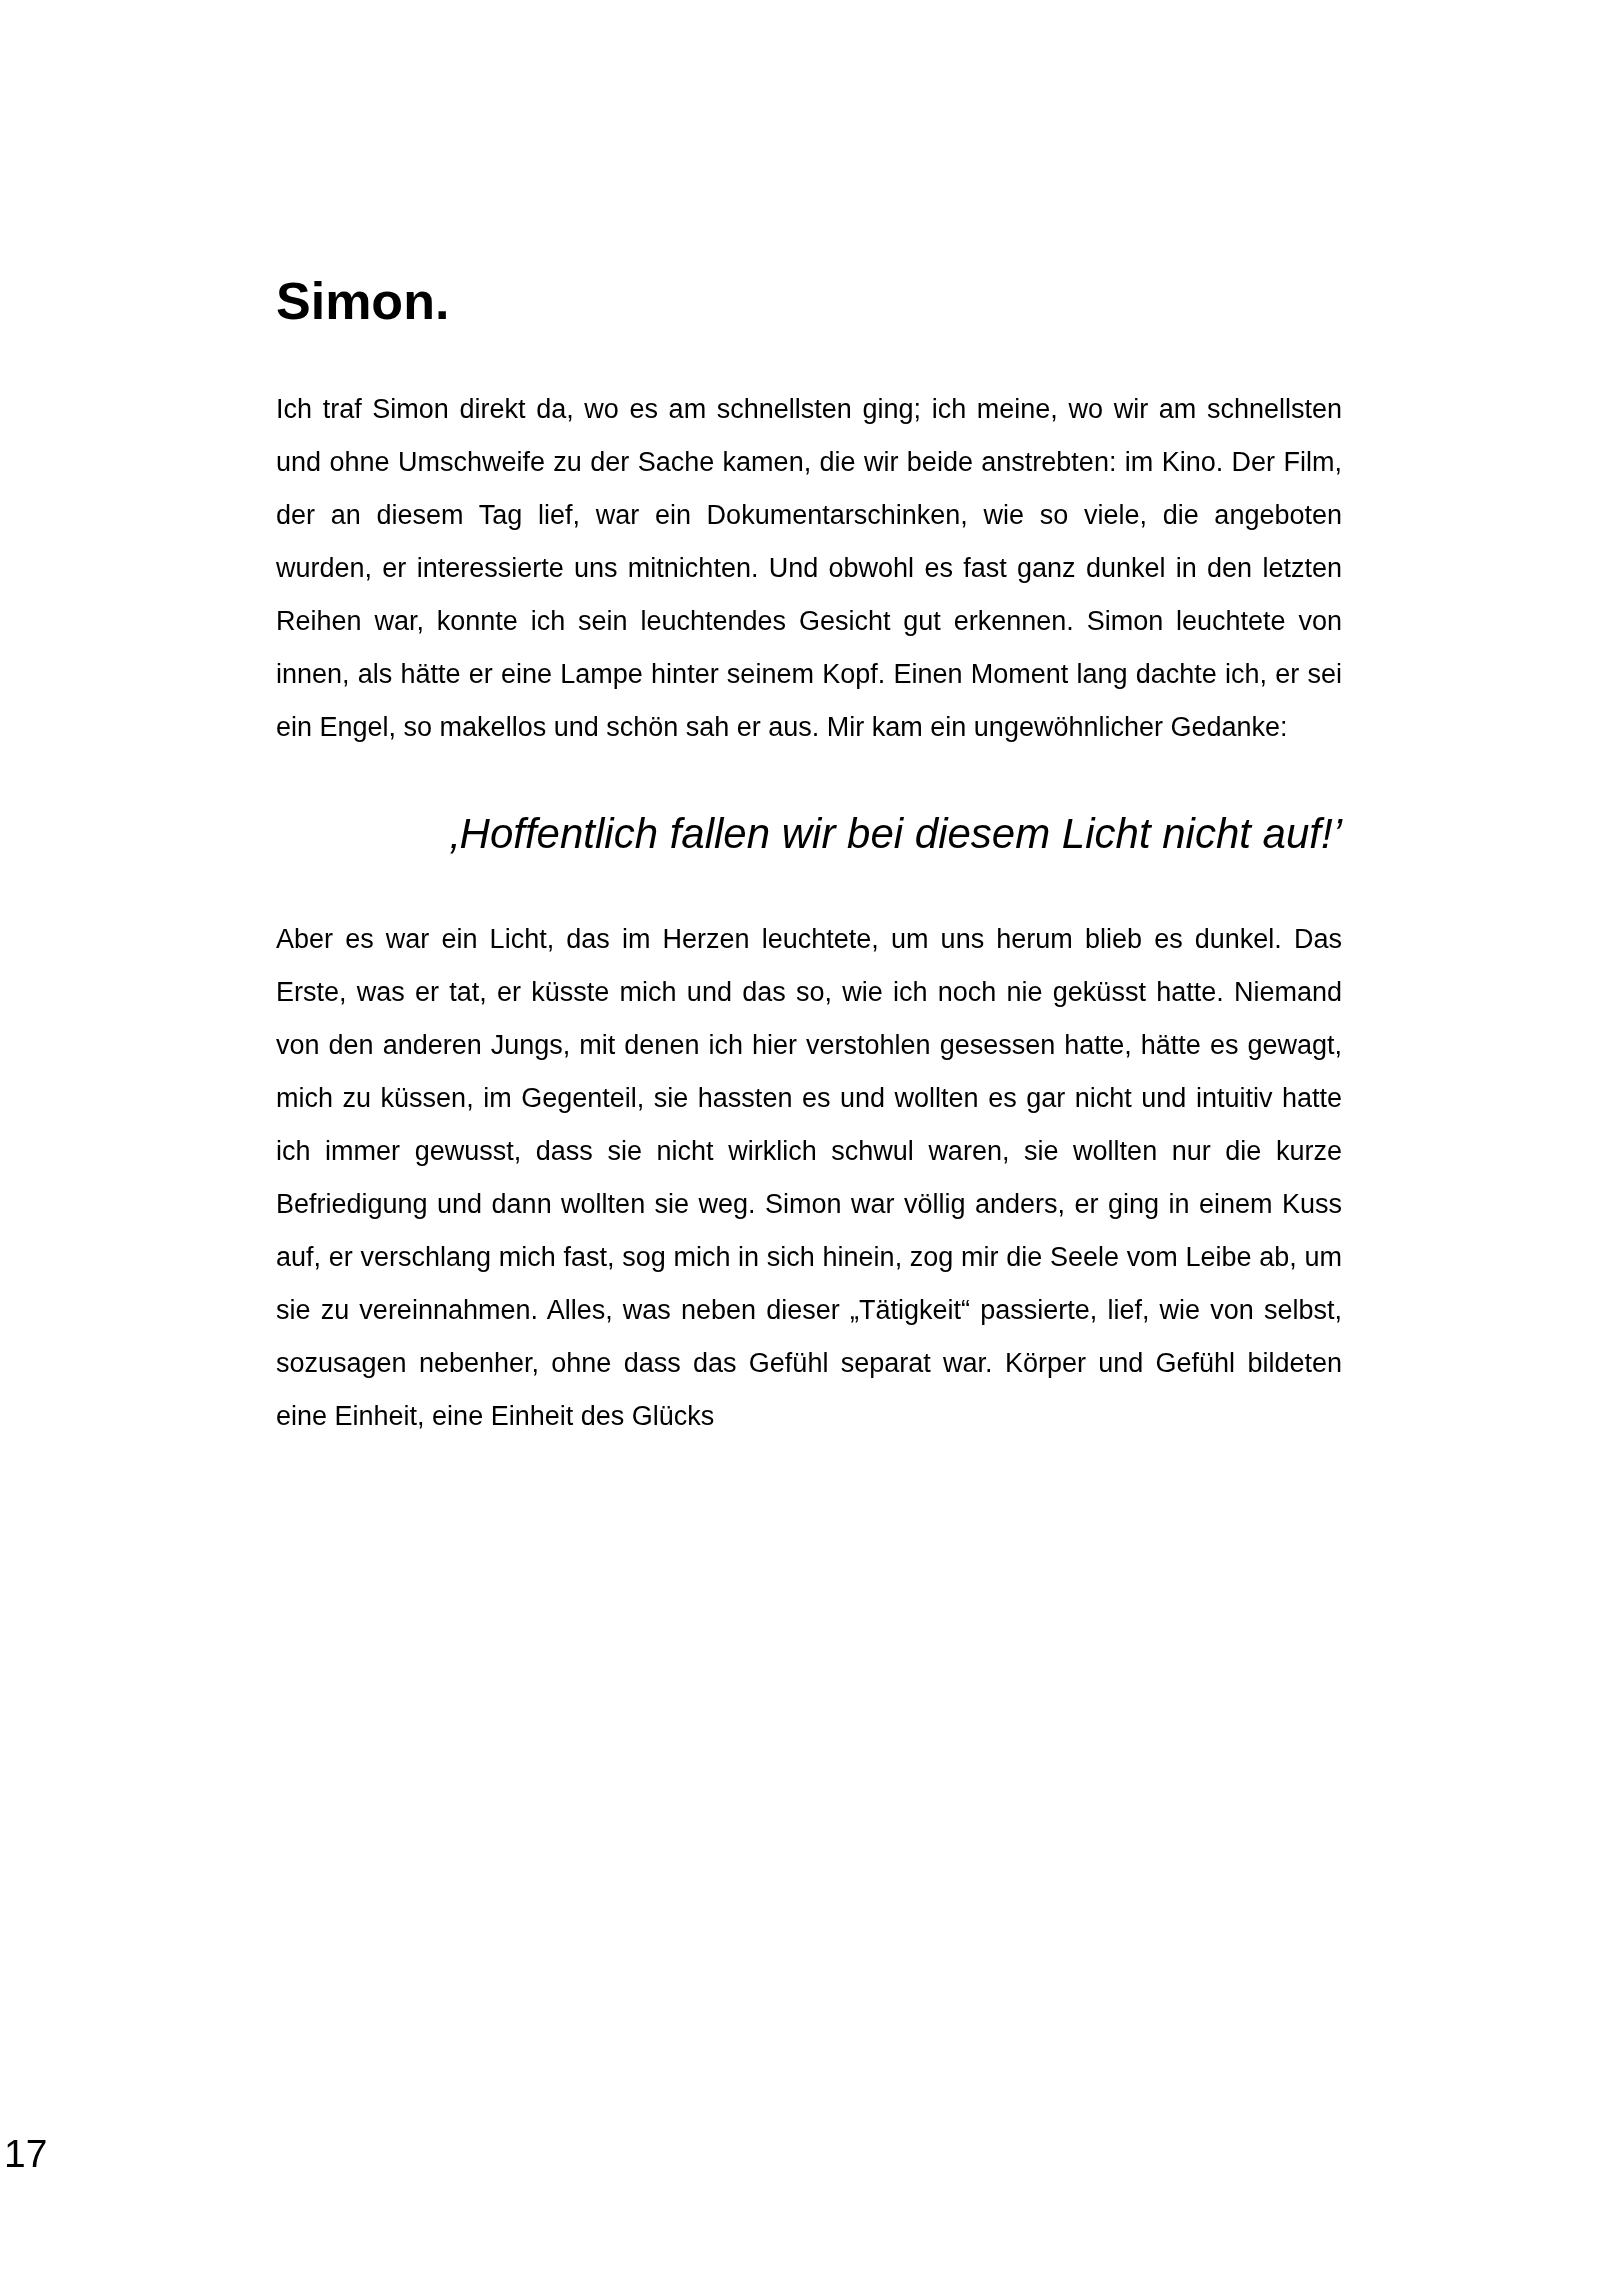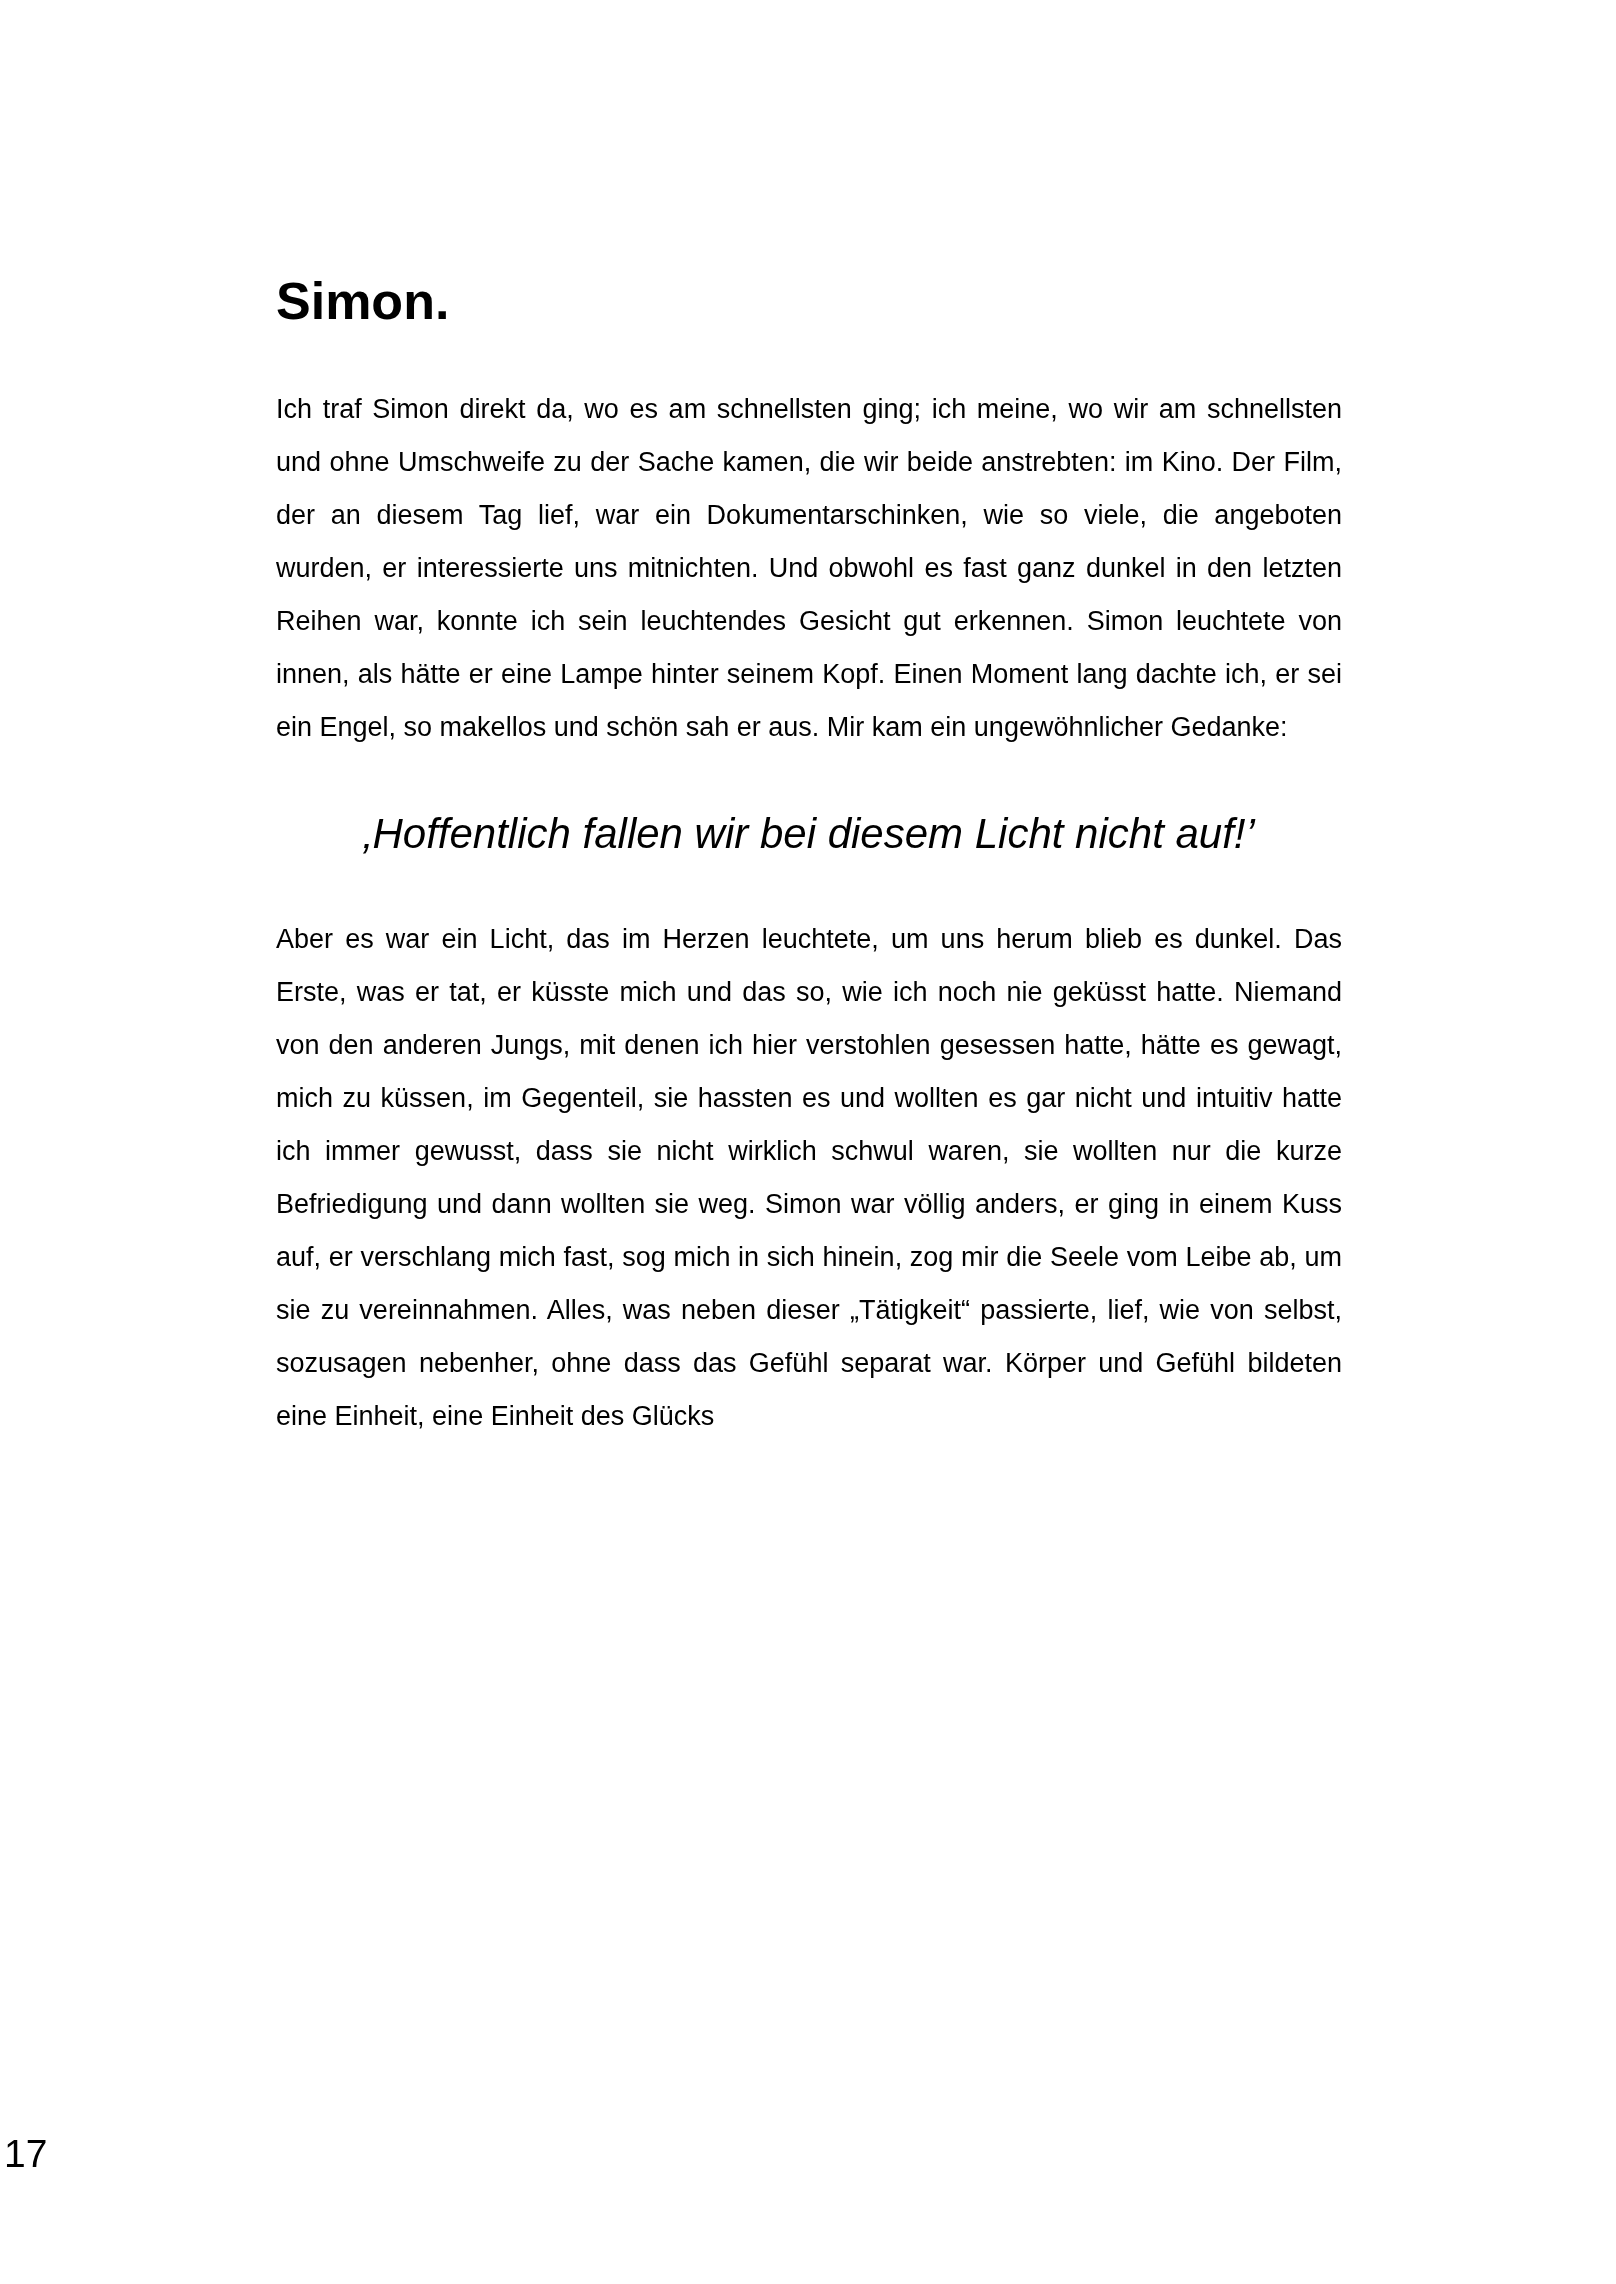--- a/index.html
+++ b/index.html
@@ -34,21 +34,21 @@
       line-height: 53px;
       text-align: justify;
       margin: 0;
       hyphens: manual;
       -webkit-hyphens: manual;
     }
     .quote-paragraph {
       font-size: 42px;
       line-height: 53px;
       font-style: italic;
-      text-align: center;
+      text-align: right;
       margin: 53px 0 53px 0;
     }
     .page-number {
       position: absolute;
       left: 4px;
       top: 2131px;
       width: 100%;
       text-align: left;
       font-size: 39px;
       line-height: 1.2;

